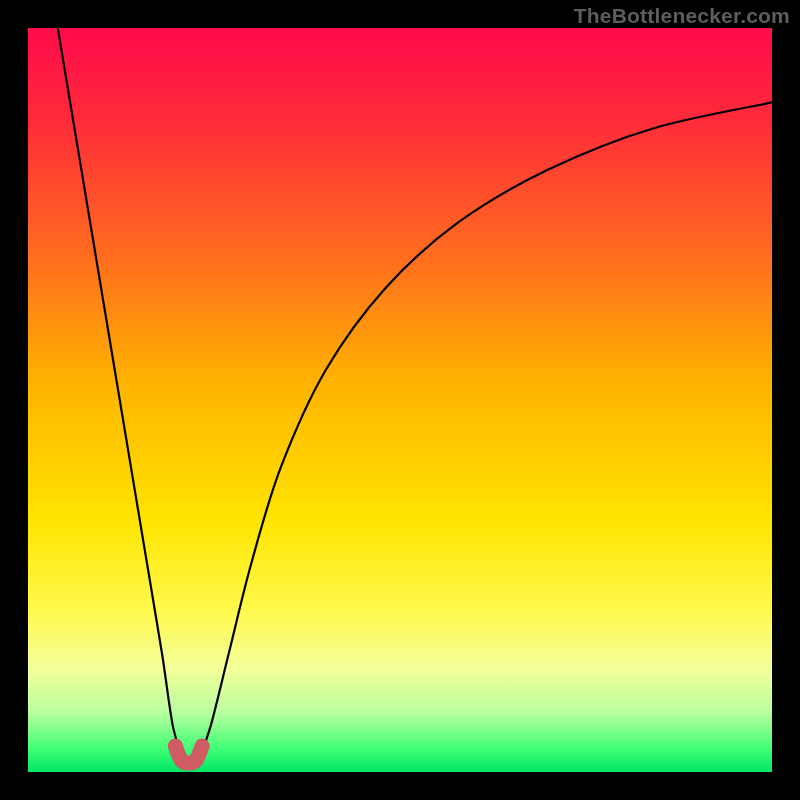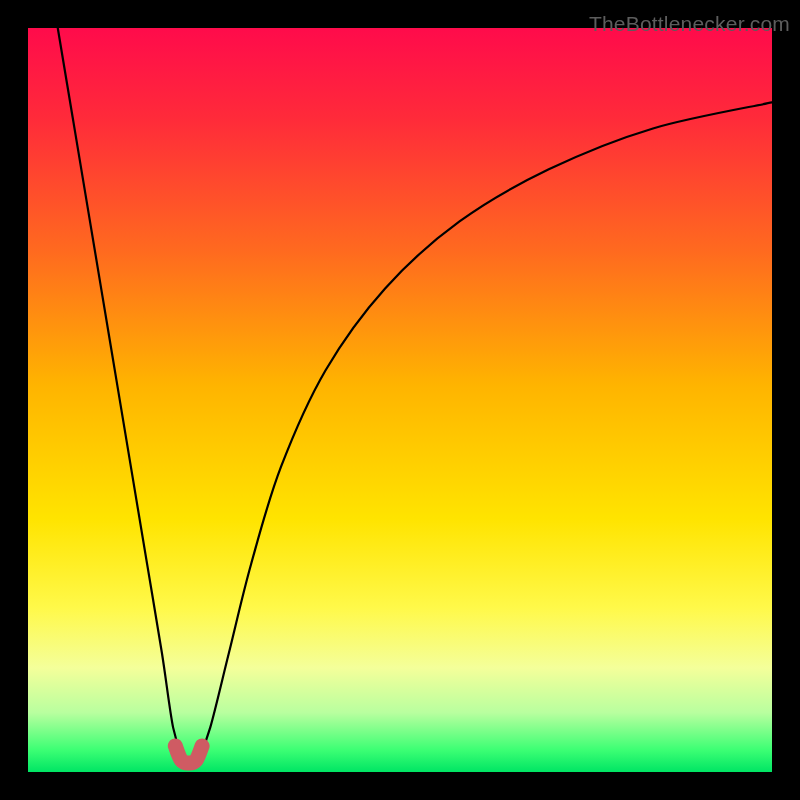--- a/index.html
+++ b/index.html
@@ -22,25 +22,25 @@
   .plot {
     position: absolute;
     left: 28px;
     top: 28px;
     width: 744px;
     height: 744px;
     overflow: hidden;
   }
   .attribution {
     position: absolute;
-    top: 12px;
+    top: 4px;
     right: 10px;
     color: #5d5d5d;
     font-size: 21px;
-    font-weight: 400;
+    font-weight: 700;
     letter-spacing: 0.2px;
     text-align: right;
   }
   svg { display: block; }
 </style>
 </head>
 <body>
 
 <div class="frame">
   <div class="plot">

